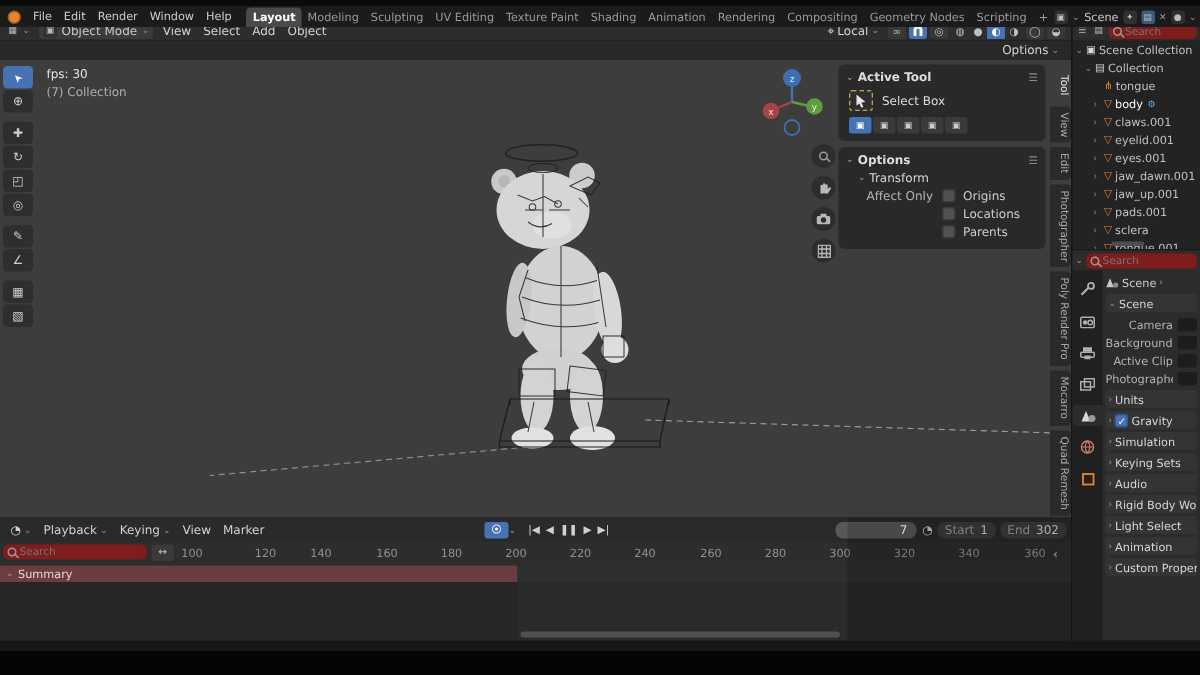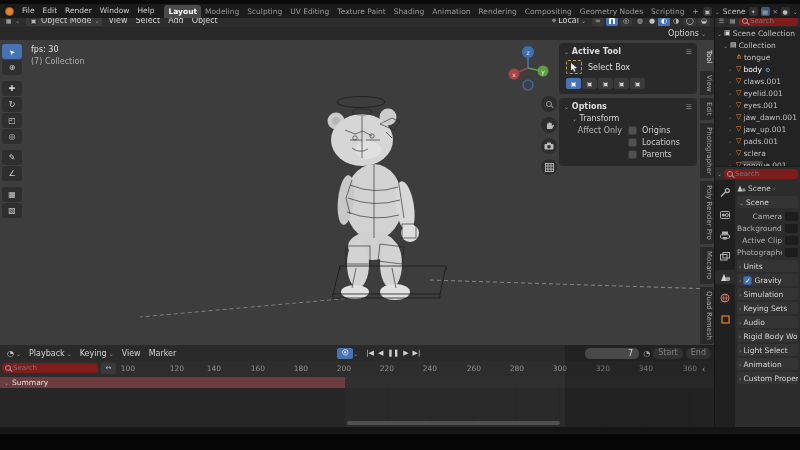--- a/index.html
+++ b/index.html
@@ -117,21 +117,21 @@
   
   .timeline { position:absolute; left:0; top:345px; width:714px; height:82px; background:#262626; z-index:10; }
   .tl-head { height:16px; background:#2a2a2a; display:flex; align-items:center; font-size:8px; padding:0 3px; white-space:nowrap; }
   .tl-spacer { flex:1; }
   .recbtn { width:16px; height:11px; background:#4772b3; border-radius:2px; color:#fff;
             display:flex; align-items:center; justify-content:center; font-size:7px; }
   .transport { display:flex; align-items:center; gap:4px; margin:0 8px; color:#d0d0d0; font-size:7px; }
   .framefield { width:54px; height:11px; background:#585858; border-radius:5px; color:#fff;
                 text-align:right; padding:0 6px; line-height:11px; margin-right:4px; }
   .rangefield { height:11px; background:#3c3c3c; border-radius:5px; display:flex; align-items:center;
-                padding:0 5px; gap:4px; margin-left:3px; color:#cfcfcf;flex-direction:column; }
+                padding:0 5px; gap:4px; margin-left:3px; color:#cfcfcf; }
   .tl-ruler { position:absolute; left:0; top:16px; width:714px; height:16px; background:#2d2d2d; }
   .rlabel { position:absolute; top:3px; width:20px; text-align:center; color:#909090; font-size:7.5px; }
   .tl-search { position:absolute; left:2px; top:2px; width:96px; }
   .filterbtn { position:absolute; left:101px; top:2px; width:15px; height:11px; background:#3a3a3a;
                border-radius:2px; text-align:center; line-height:11px; color:#bbb; font-size:7px; }
   .summary { position:absolute; left:0; top:32px; height:11px; width:345px; background:#6d3c3f;
              display:flex; align-items:center; gap:3px; padding-left:4px; color:#e3dada; font-size:7.5px; }
   .sumright { position:absolute; left:345px; top:32px; height:11px; width:369px; background:#2f2f2f; }
   .dope-left { position:absolute; left:0; top:43px; width:345px; height:39px; background:#262626; }
   .dope-right { position:absolute; left:345px; top:43px; width:369px; height:39px;

